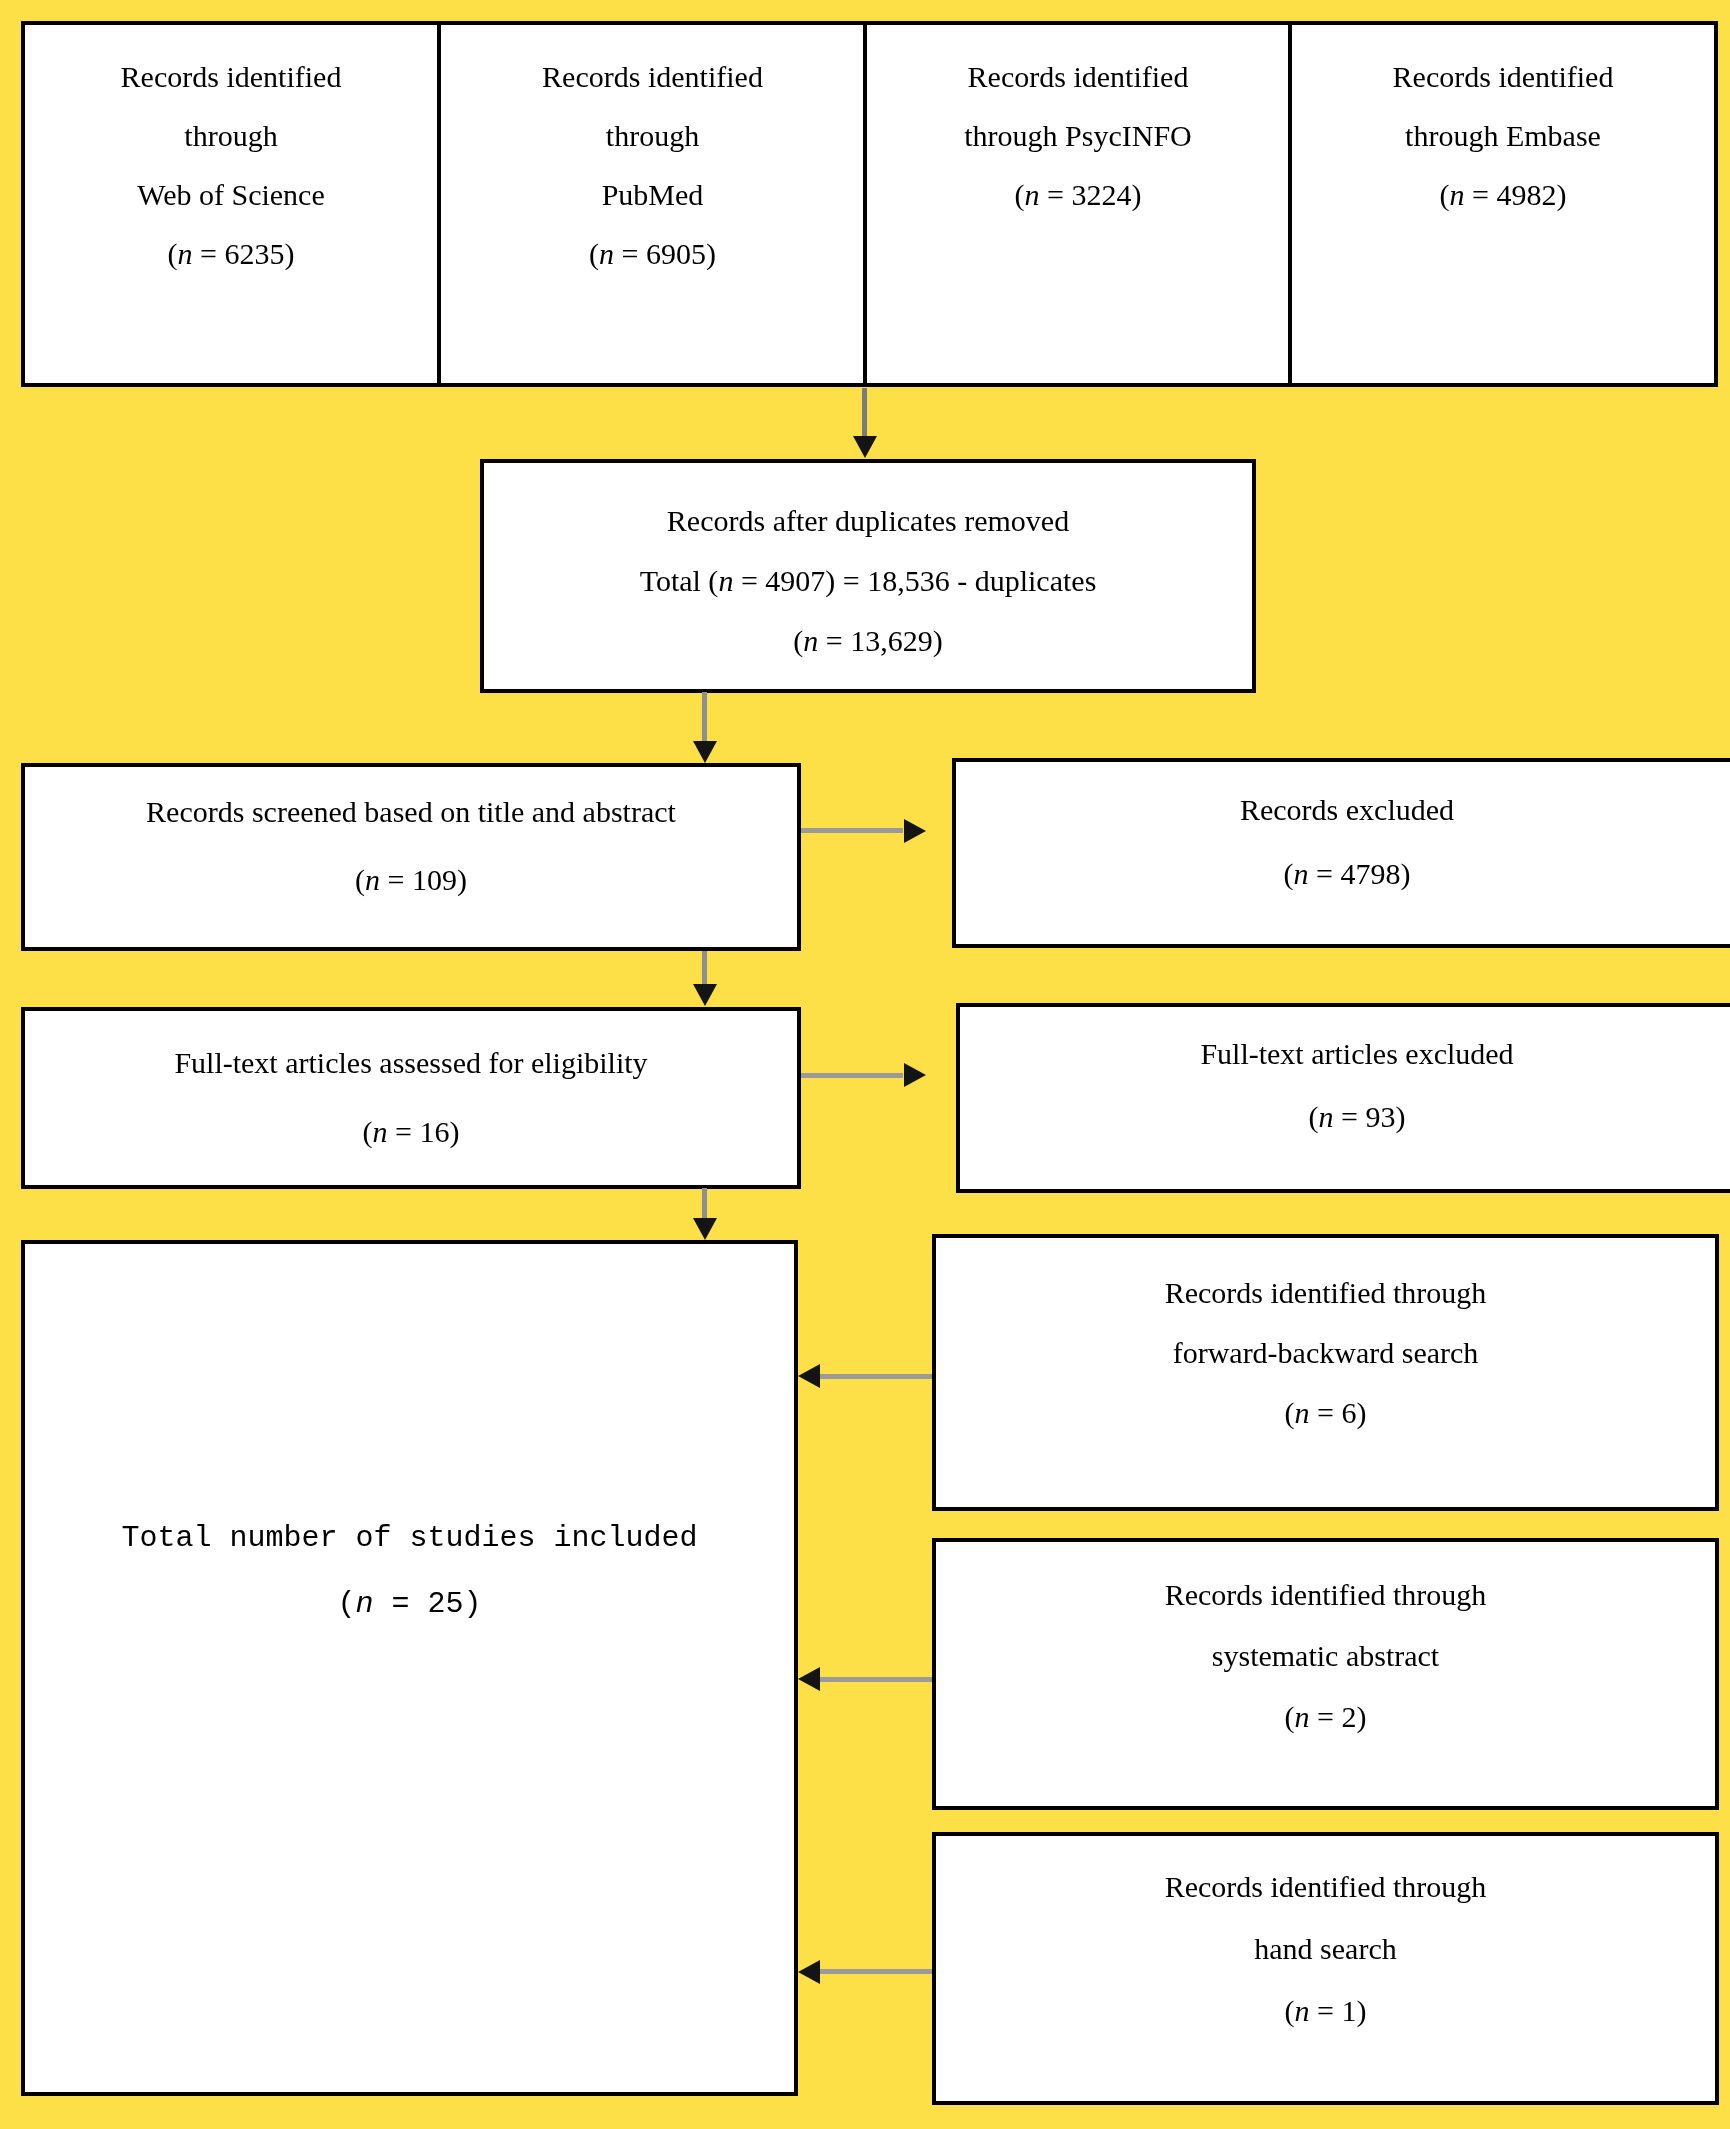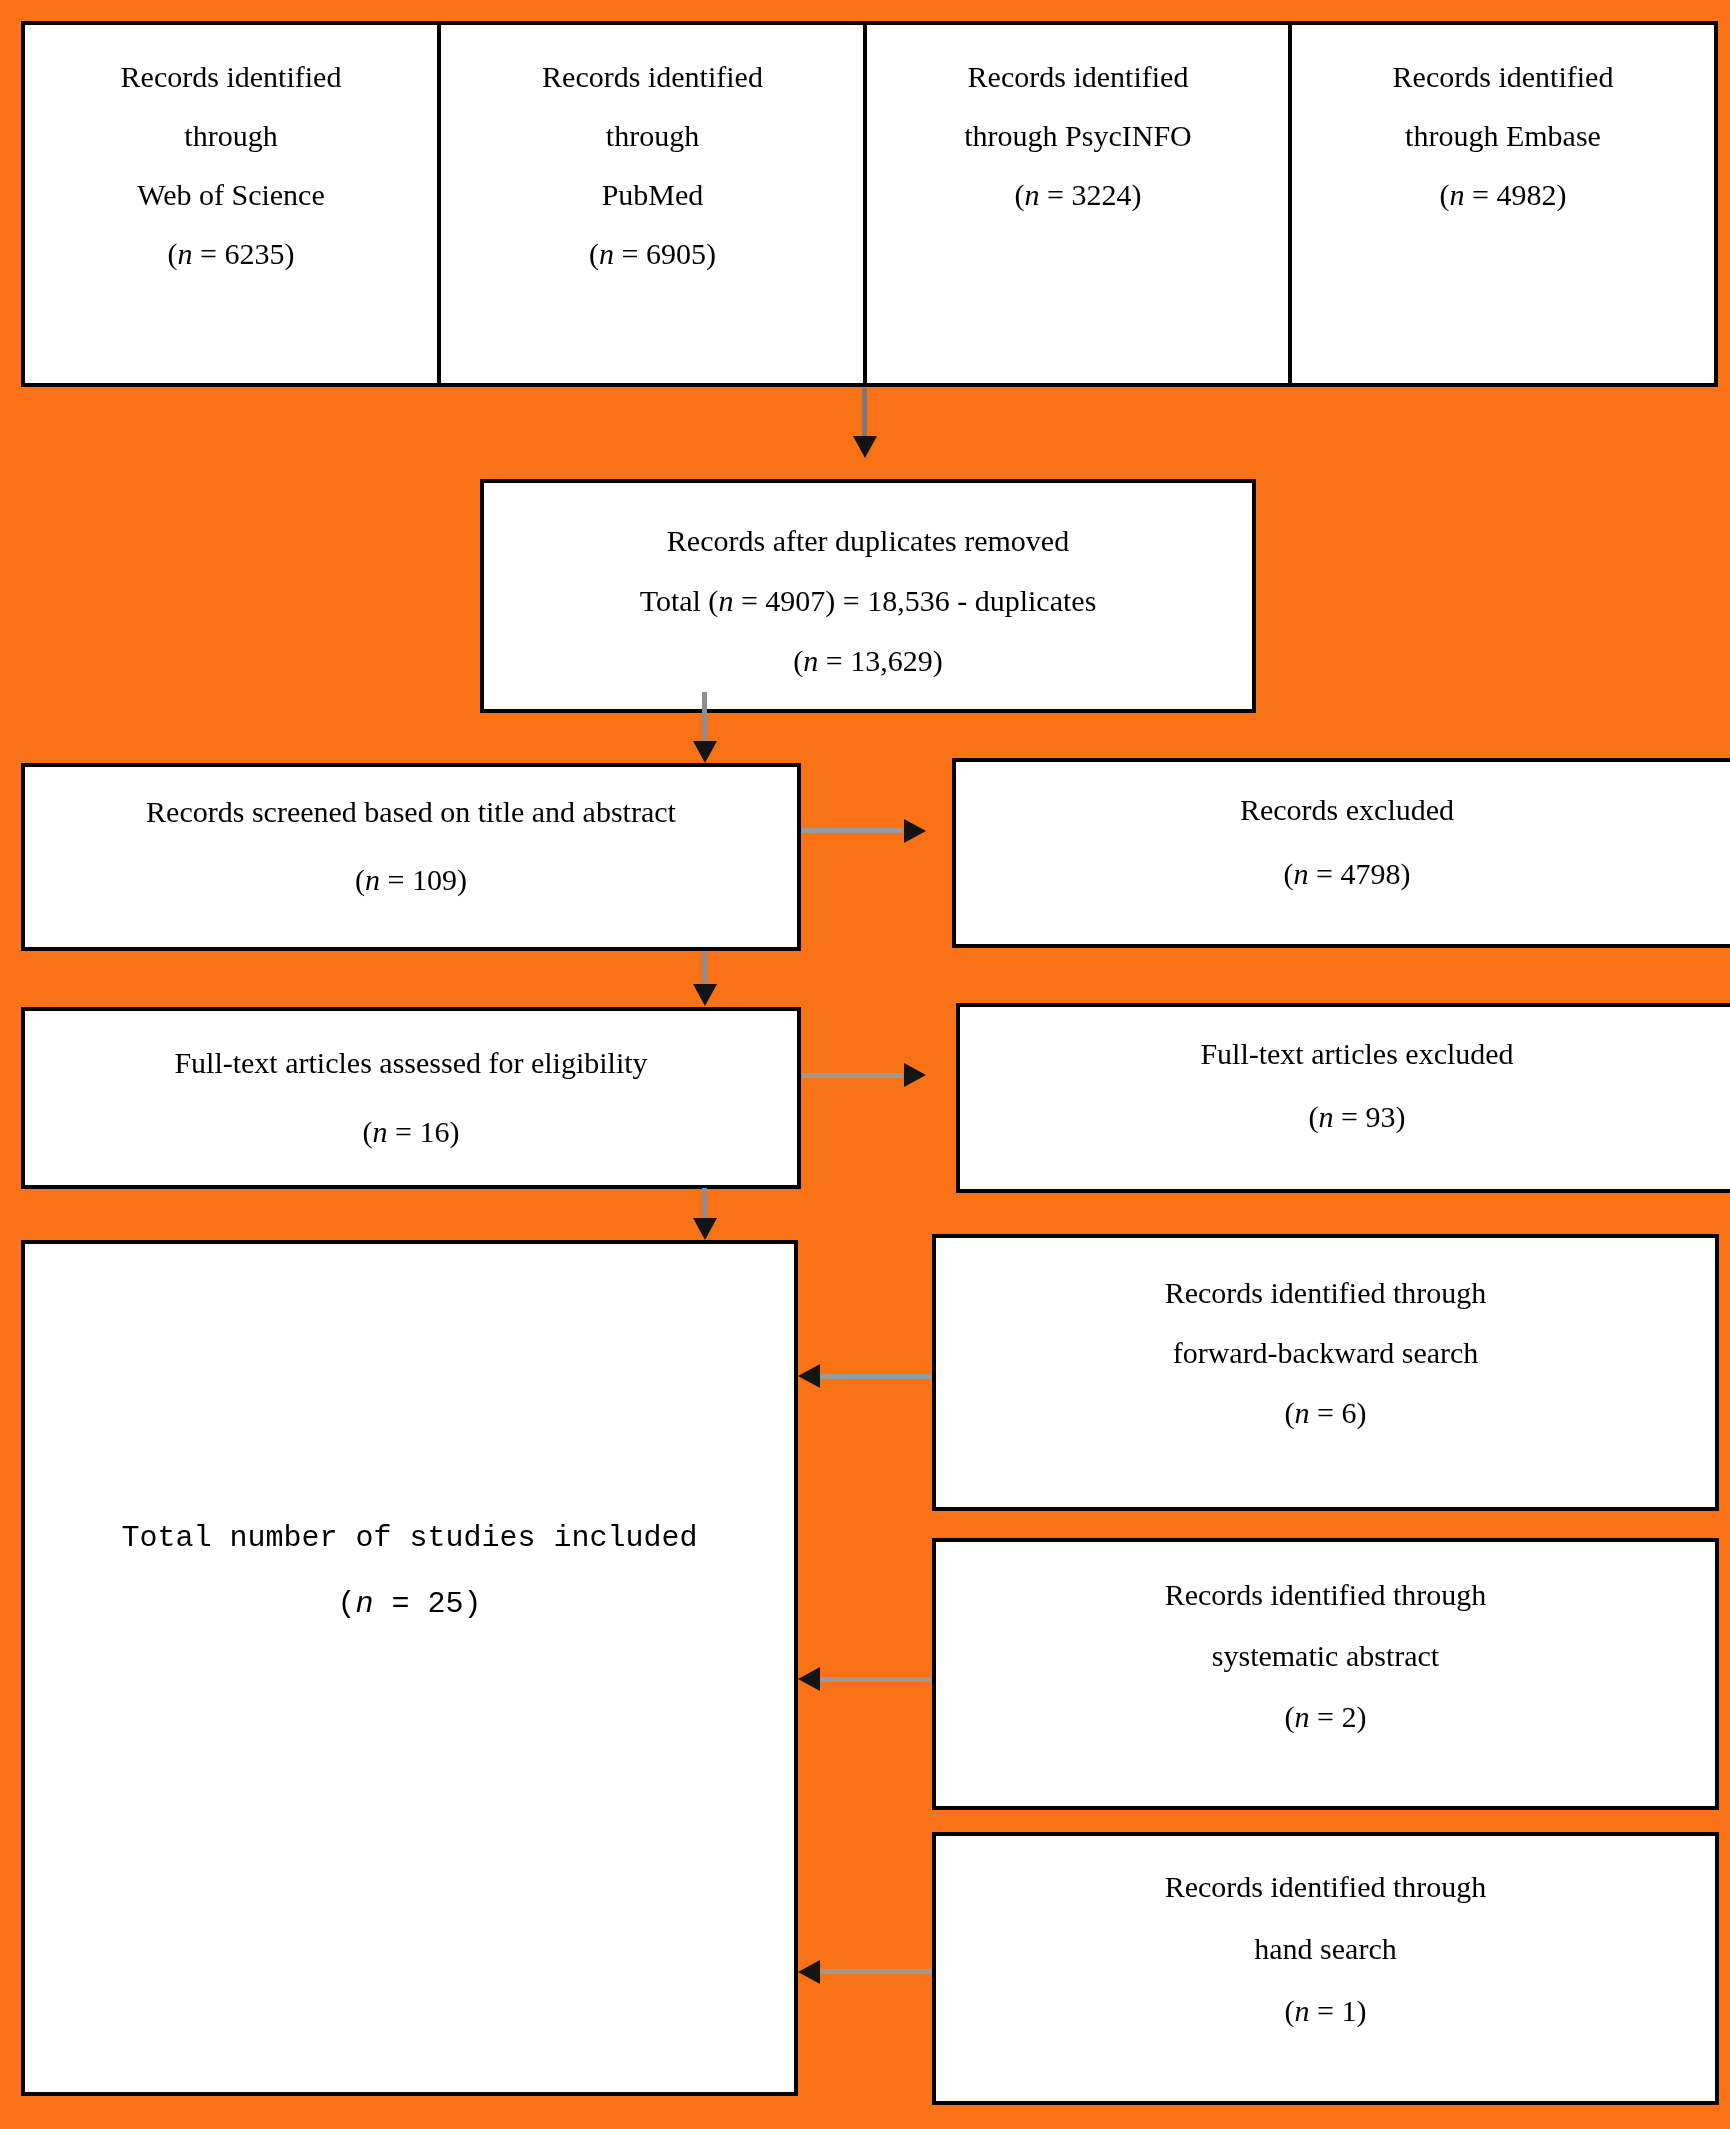--- a/index.html
+++ b/index.html
@@ -1,20 +1,20 @@
 <!DOCTYPE html>
 <html style="font-size:8px"><head>
 <meta charset="utf-8">
 <style>
   html, body { margin: 0; padding: 0; background: #ffffff; }
   #canvas {
     position: relative;
     width: 1731px;
     height: 2129px;
-    background: #f97316;
+    background: #fde047;
     font-family: "Liberation Serif", "DejaVu Serif", serif;
     color: #000000;
     overflow: hidden;
   }
   .box {
     position: absolute;
     box-sizing: border-box;
     border: 4.6px solid #000000;
     background: #ffffff;
     text-align: center;
@@ -71,21 +71,21 @@
 
   <div class="box" style="left:1288px; top:21px; width:430px; height:366px; padding-top:22px;">
     <div class="line">Records identified</div>
     <div class="line">through Embase</div>
     <div class="line"><span>(</span><span class="it">n</span><span> = </span><span>4982</span><span>)</span></div>
   </div>
 
   <div class="stem-v" style="left:862px; top:388px; height:50px; background:#7a7a7a;"></div>
   <div class="head-down" style="left:853px; top:436px;"></div>
 
-  <div class="box" style="left:480px; top:459px; width:776px; height:234px; padding-top:28px; line-height:60px;margin-top:20px;">
+  <div class="box" style="left:480px; top:459px; width:776px; height:234px; padding-top:28px; line-height:60px;">
     <div class="line">Records after duplicates removed</div>
     <div class="line"><span>Total (</span><span class="it">n</span><span> = 4907) = 18,536 - duplicates</span></div>
     <div class="line"><span>(</span><span class="it">n</span><span> = </span><span>13,629</span><span>)</span></div>
   </div>
 
   <div class="stem-v" style="left:702px; top:692px; height:50px;"></div>
   <div class="head-down" style="left:693px; top:741px;"></div>
 
   <div class="box" style="left:21px; top:763px; width:780px; height:188px; padding-top:11px; line-height:68px;">
     <div class="line">Records screened based on title and abstract</div>

